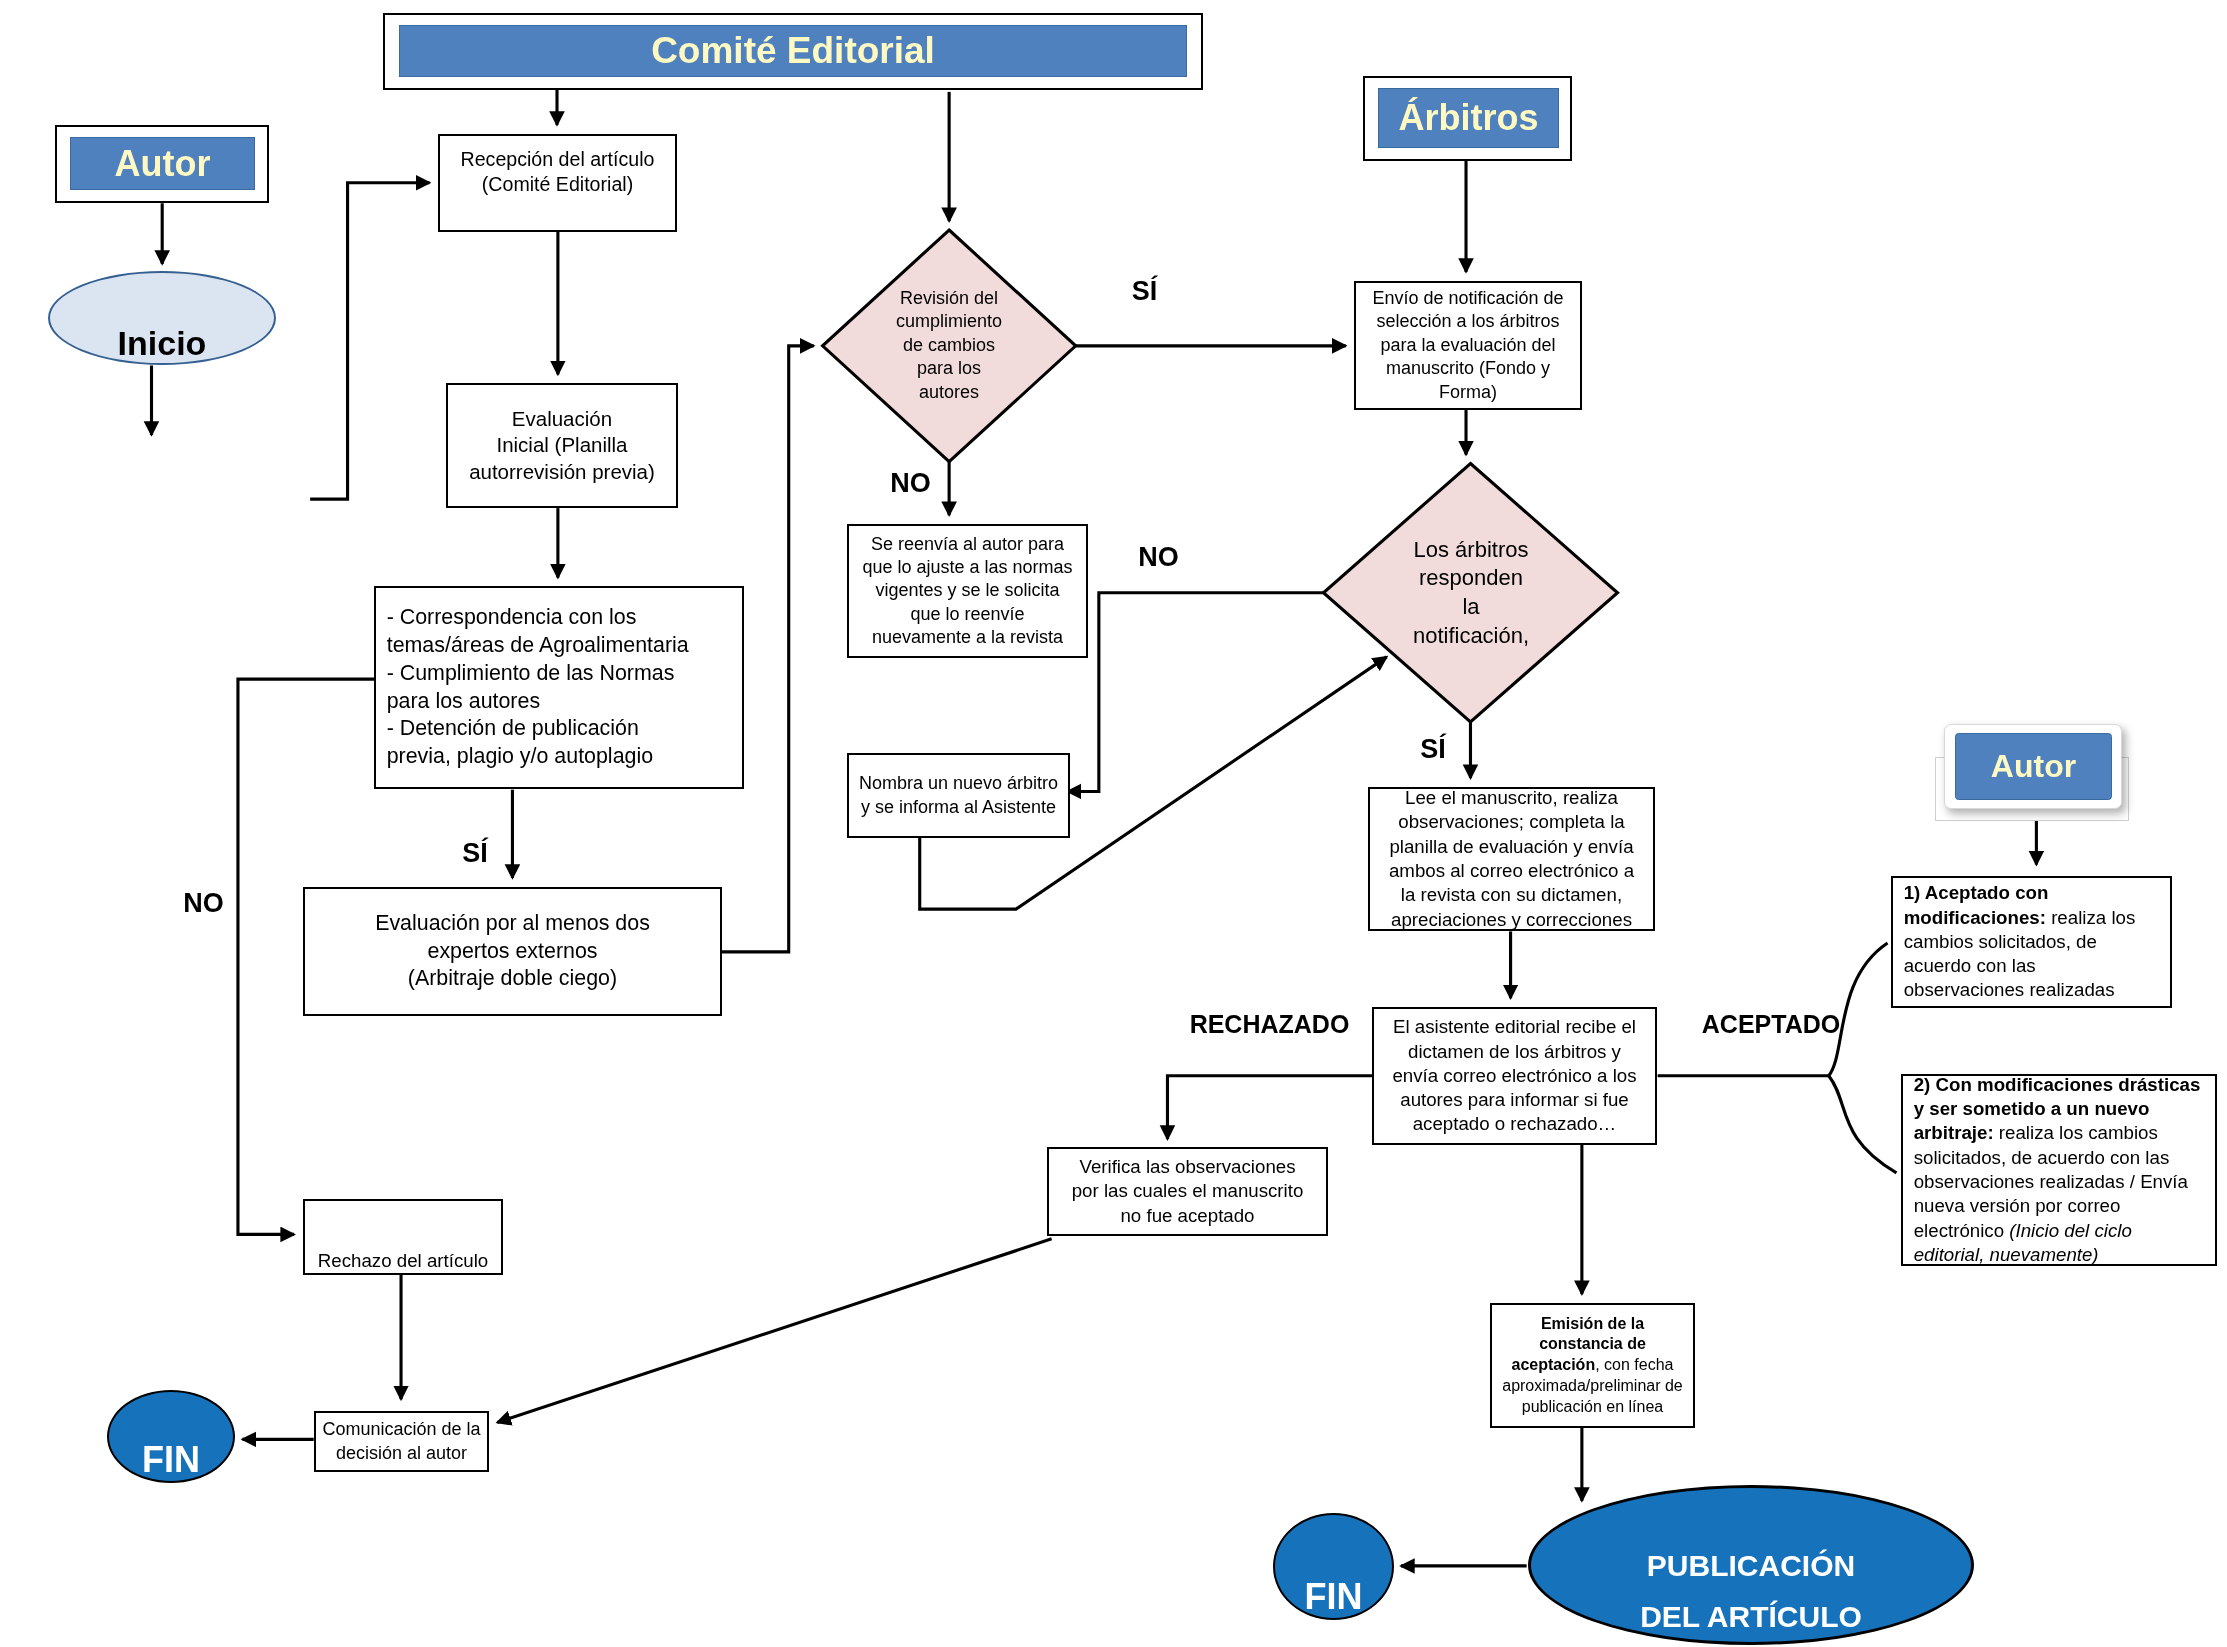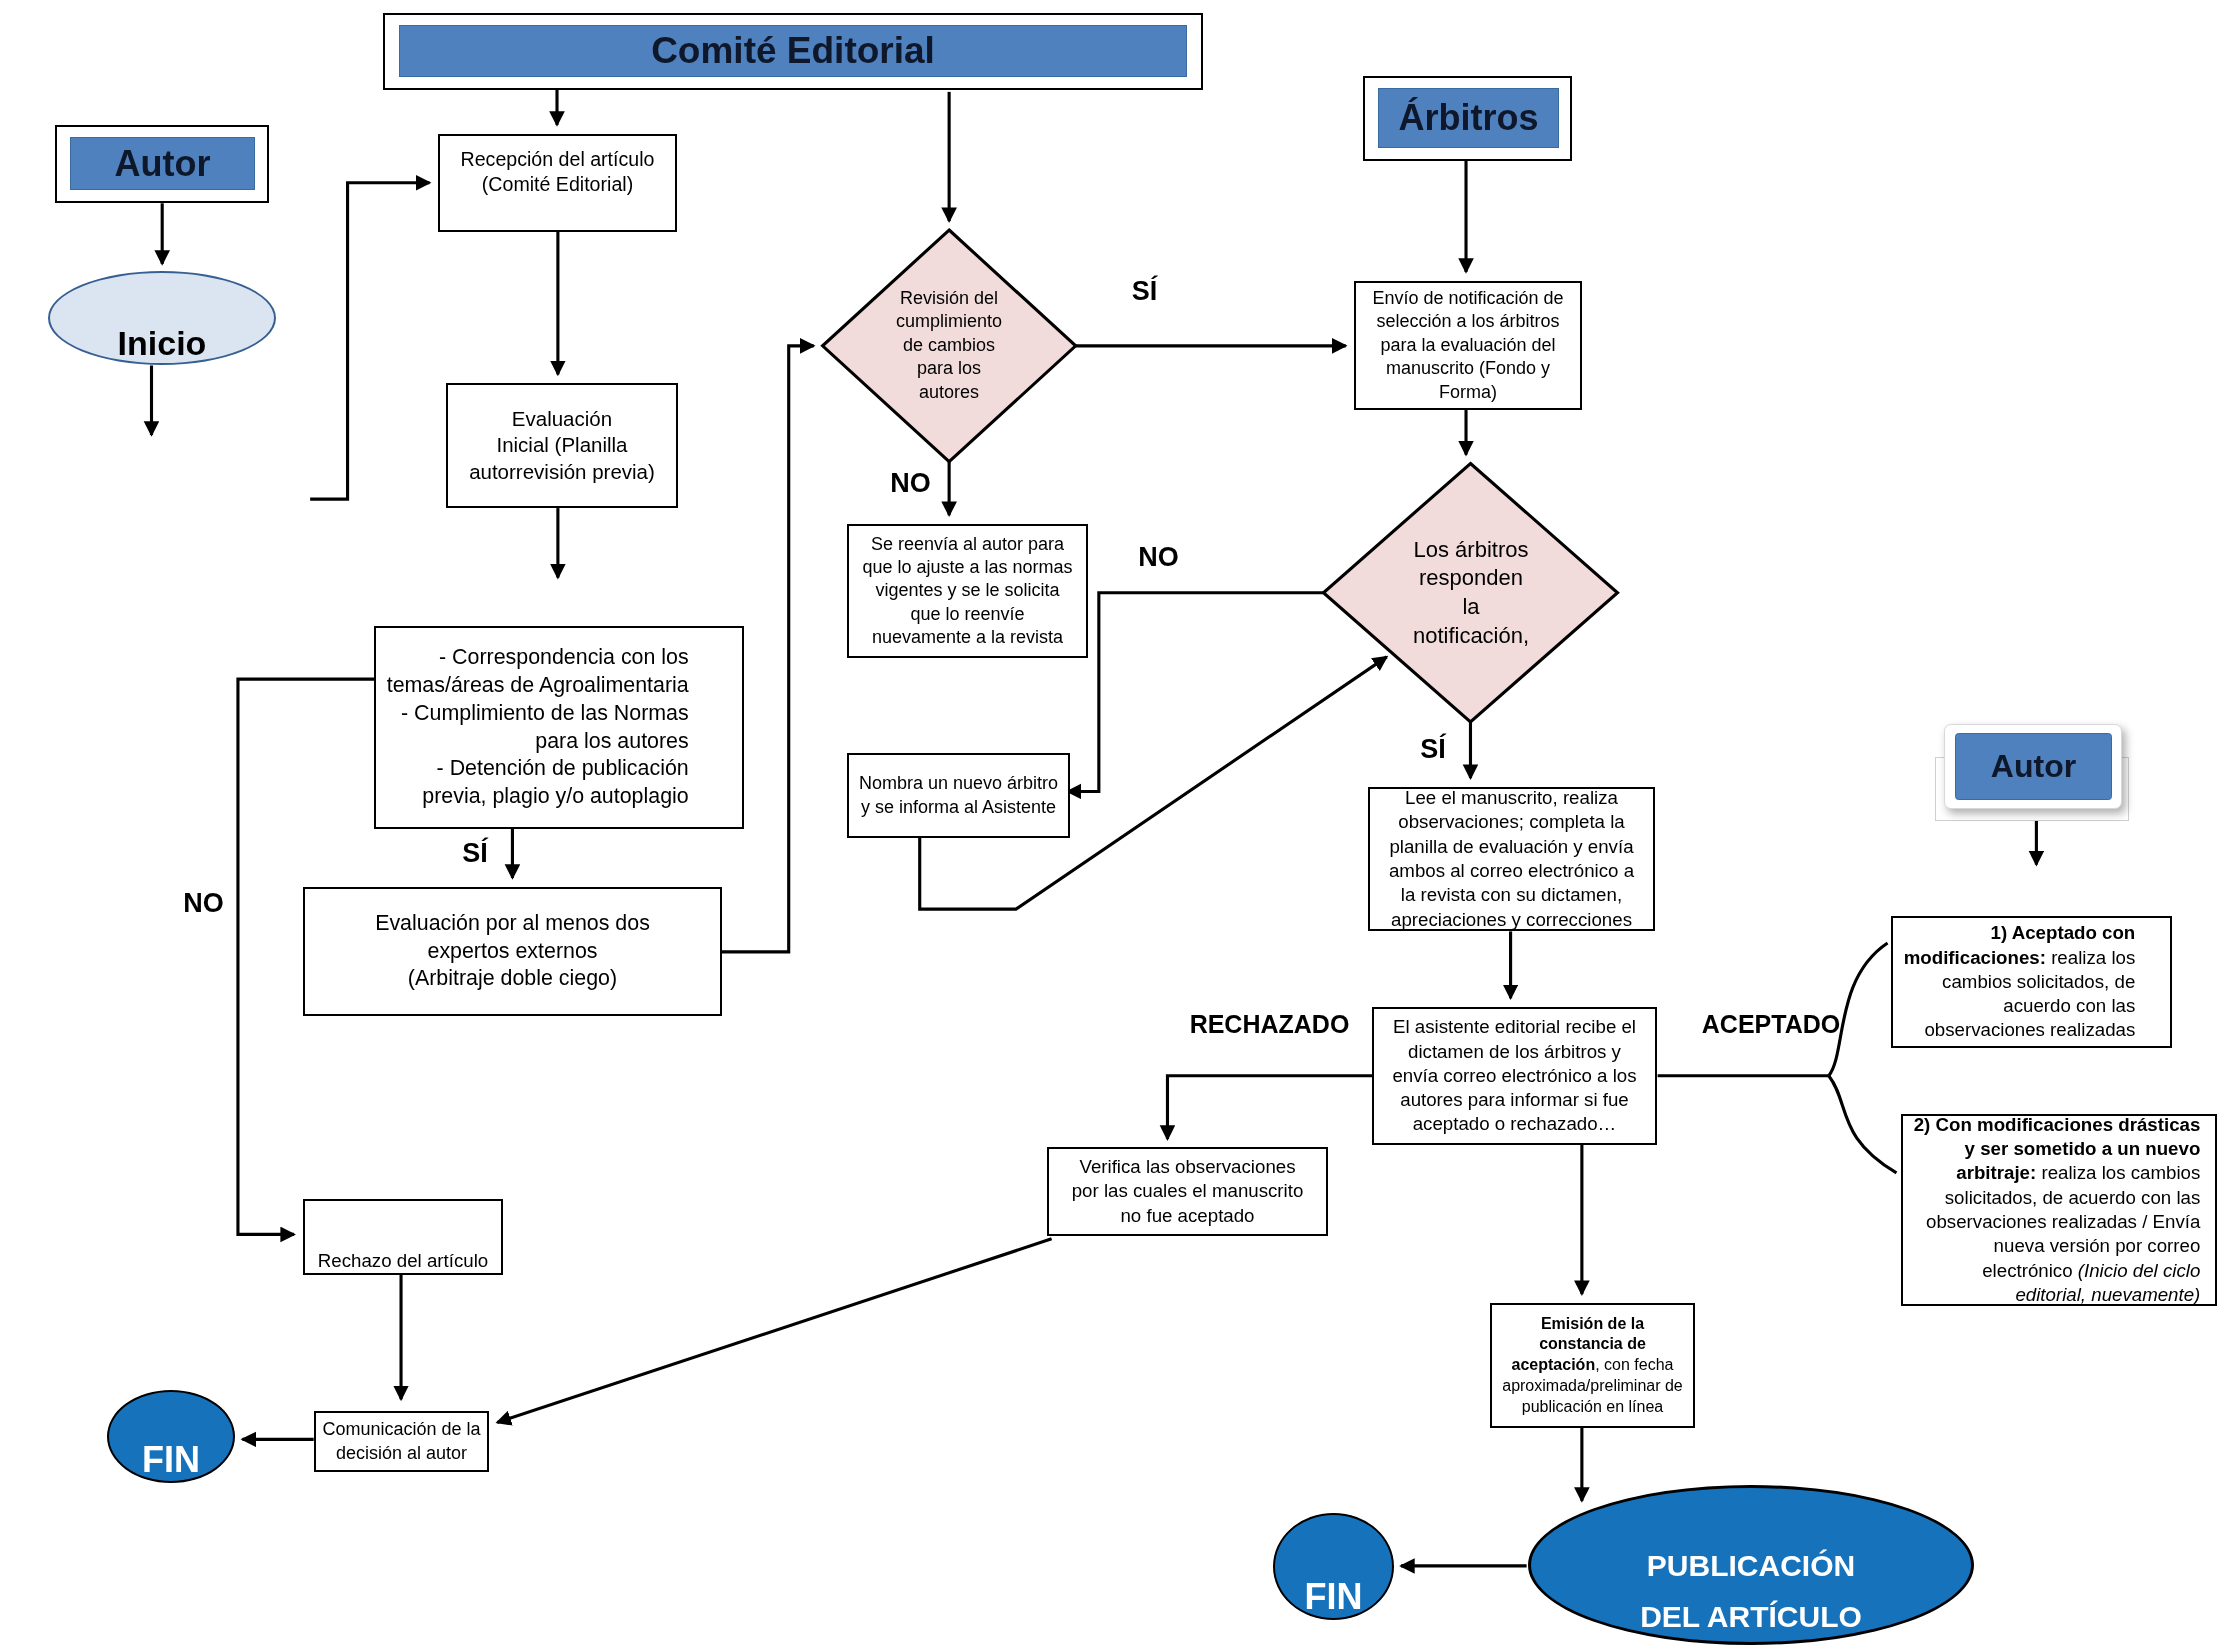--- a/index.html
+++ b/index.html
@@ -6,32 +6,32 @@
   #canvas{
     position:relative;width:2228px;height:1648px;background:#ffffff;
     font-family:"Liberation Sans", sans-serif;color:#000;overflow:hidden;
   }
   #connectors{position:absolute;left:0;top:0;z-index:1;}
   .box{
     position:absolute;box-sizing:border-box;background:#fff;border:2.7px solid #000;
     display:flex;align-items:center;justify-content:center;text-align:center;
     white-space:pre-line;z-index:2;line-height:1.3;
   }
-  .box.left{justify-content:flex-start;text-align:right;padding:10.7px 10.7px;margin-top:40px;}
+  .box.left{justify-content:flex-start;text-align:left;padding:10.7px 10.7px;}
   .overlay{
     position:absolute;box-sizing:border-box;display:flex;align-items:center;justify-content:center;
     text-align:center;white-space:pre-line;z-index:3;background:transparent;border:none;line-height:1.3;
   }
   .hdr-outer{
     position:absolute;box-sizing:border-box;background:#fff;border:2.7px solid #000;z-index:2;
     display:flex;align-items:center;justify-content:center;
   }
   .hdr-inner{
     position:absolute;box-sizing:border-box;background:#4e81bd;border:1.8px solid #3a6aa0;z-index:3;
-    display:flex;align-items:center;justify-content:center;color:#0f172a;font-weight:bold;
+    display:flex;align-items:center;justify-content:center;color:#fef9c3;font-weight:bold;
   }
   .ellipse{
     position:absolute;box-sizing:border-box;border-radius:50%;z-index:2;
     display:flex;align-items:flex-end;justify-content:center;font-weight:bold;white-space:pre-line;
     text-align:center;
   }
   .lbl{position:absolute;z-index:4;font-weight:bold;text-align:center;white-space:nowrap;}
   .card{
     position:absolute;box-sizing:border-box;background:#fff;border:0.9px solid #d8d8d8;border-radius:7.1px;
     box-shadow:3.6px 4.5px 8px rgba(0,0,0,0.3);z-index:3;

